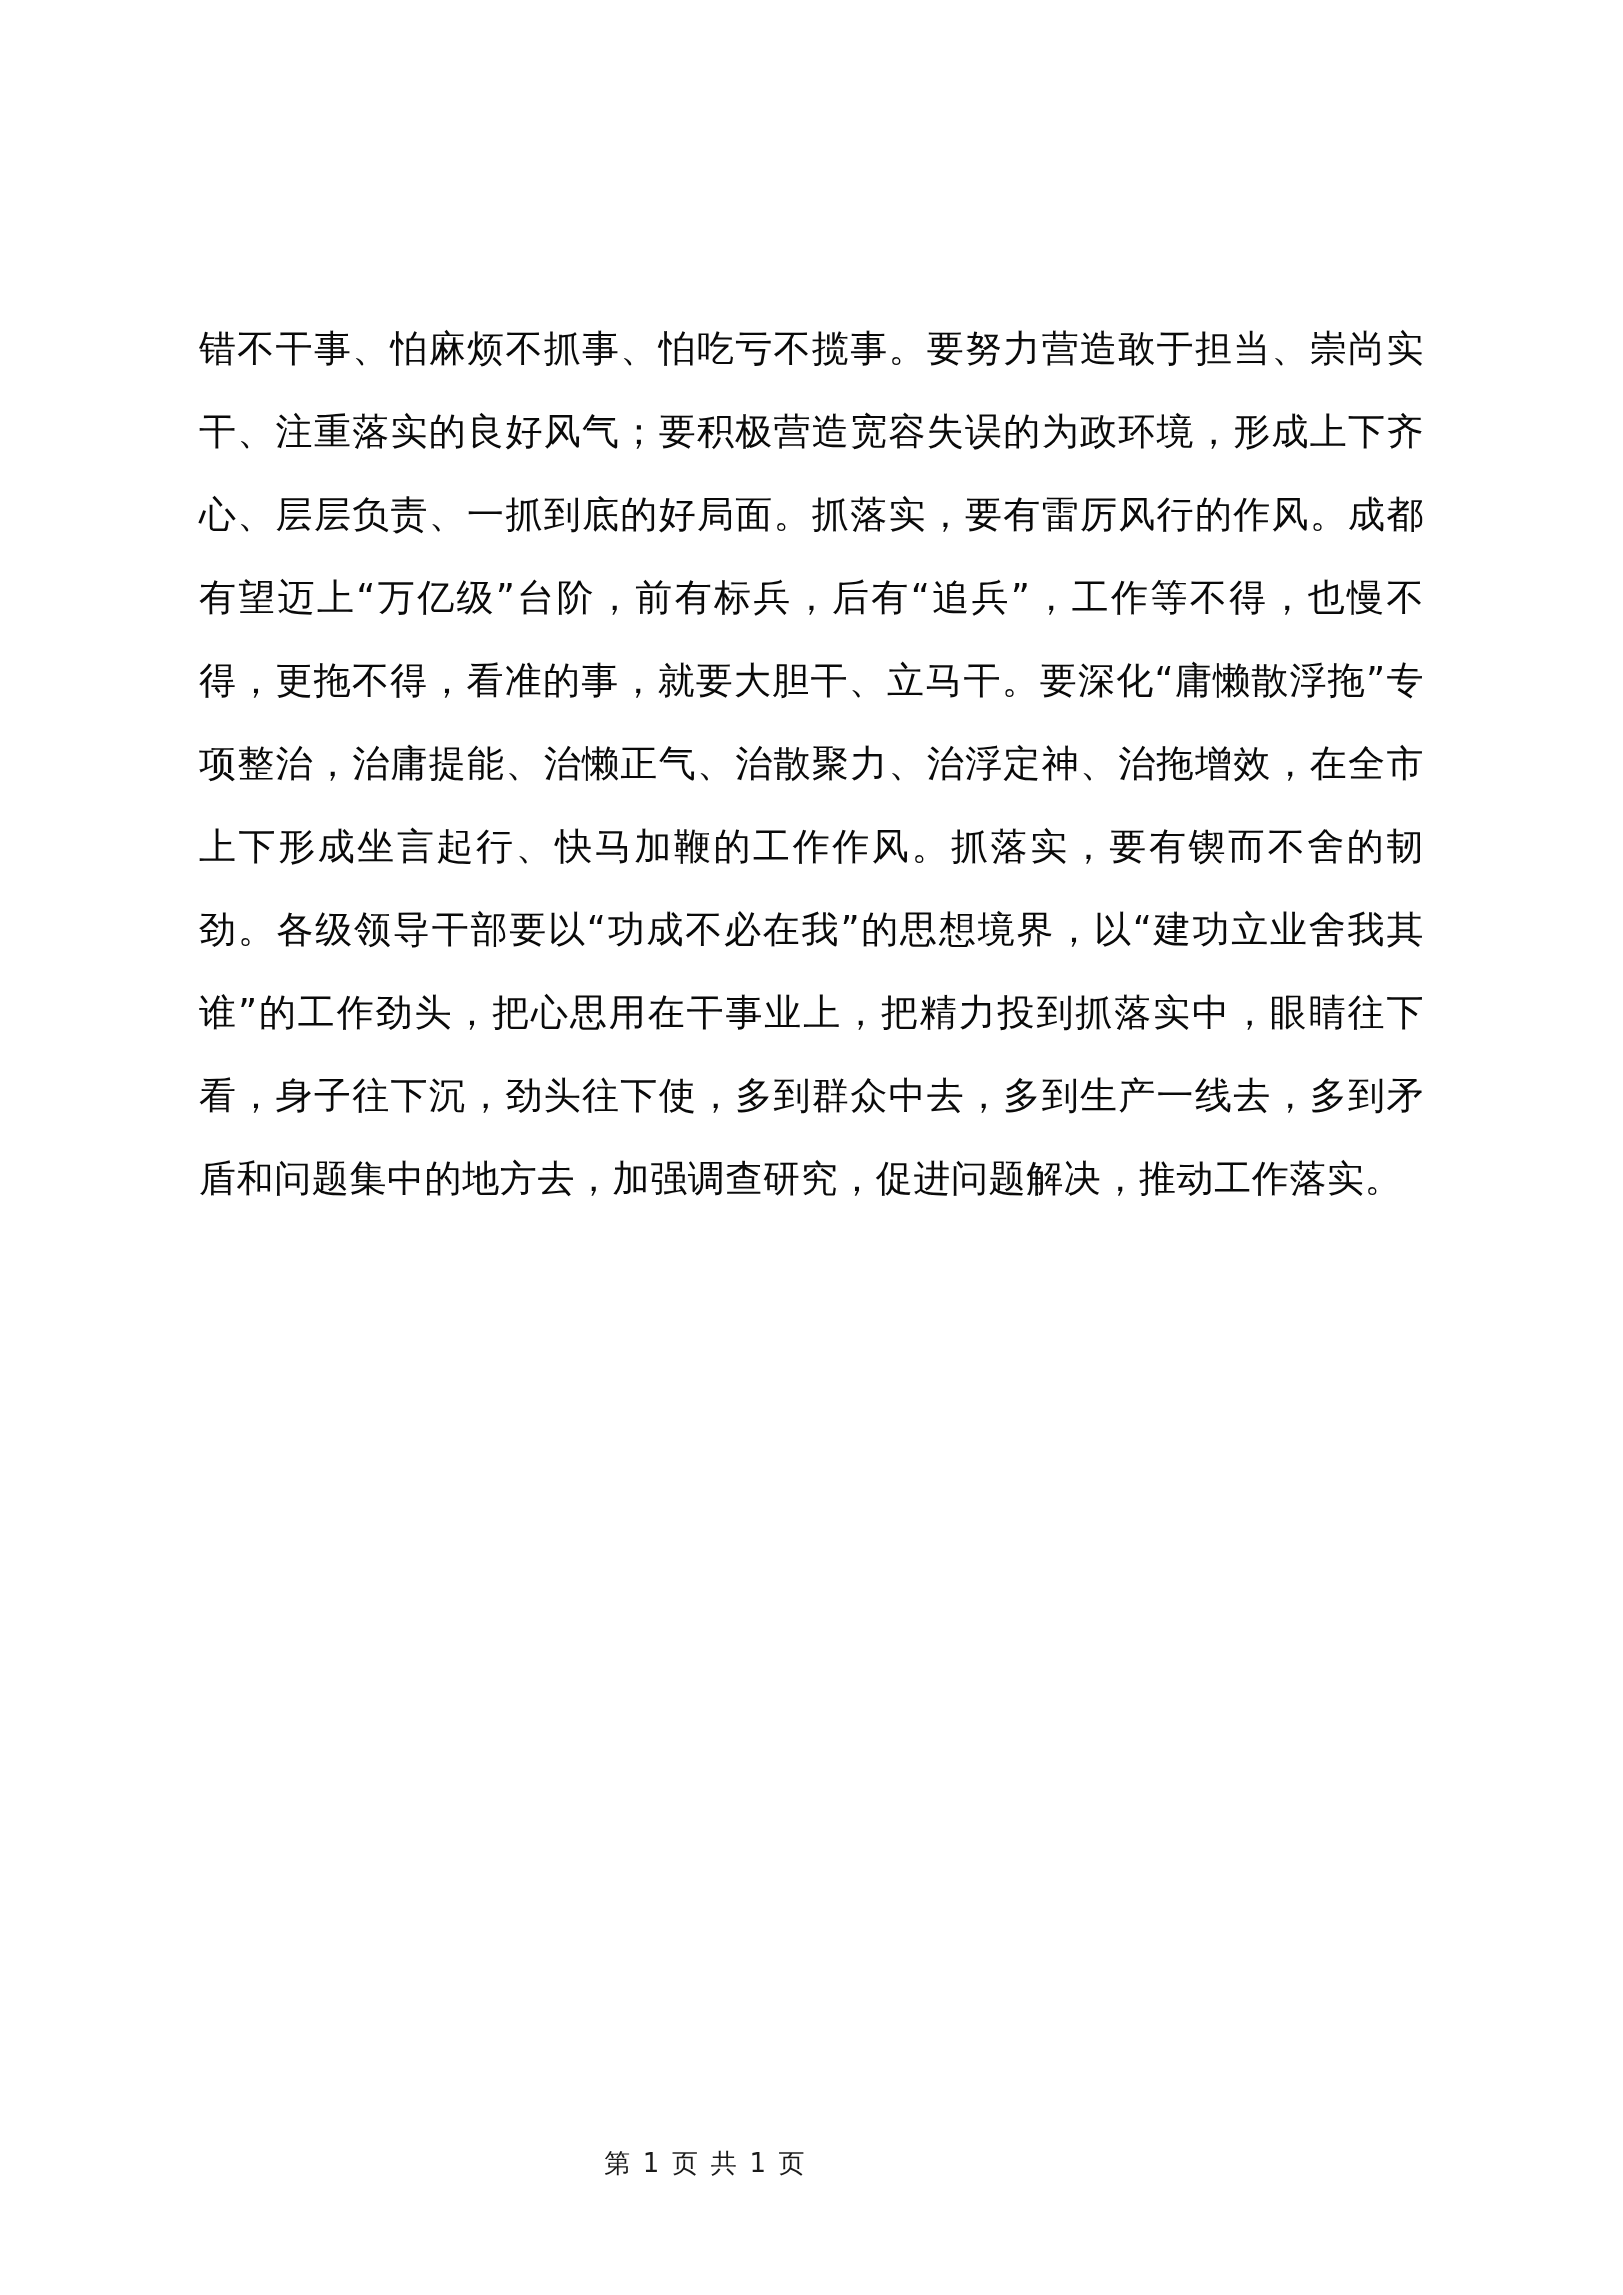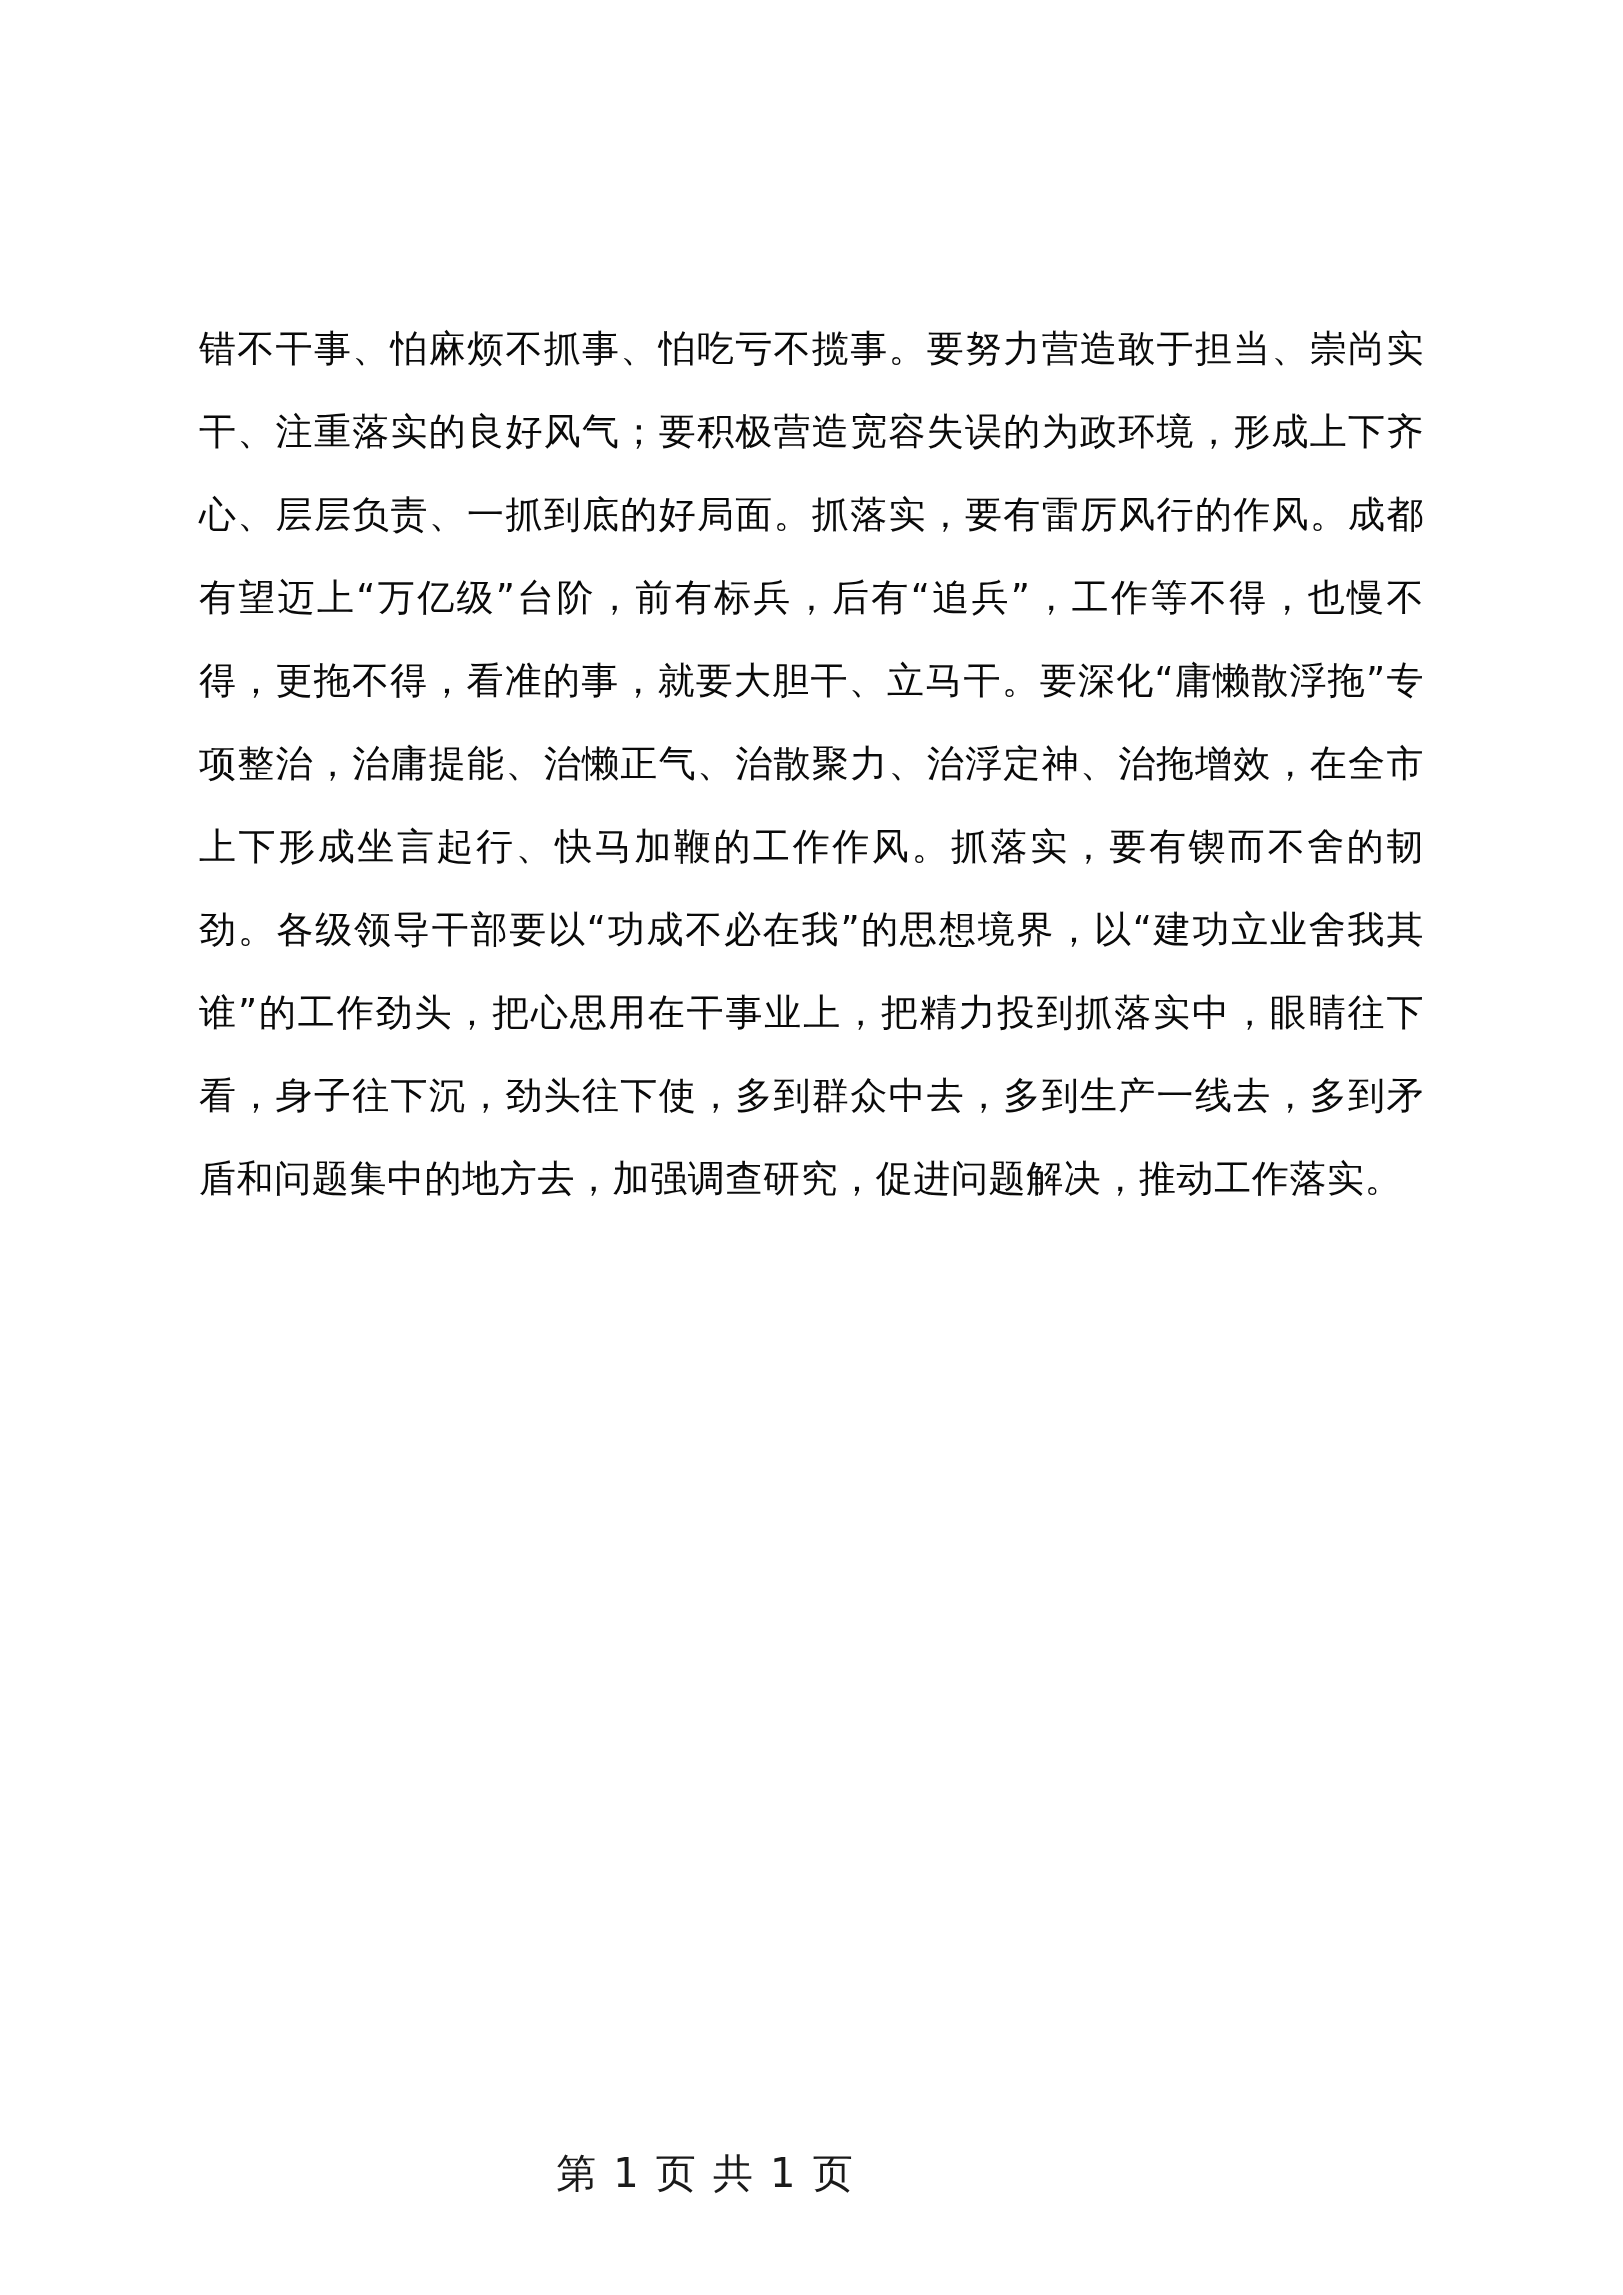--- a/index.html
+++ b/index.html
@@ -44,21 +44,21 @@
   }
   .para.indent {
     text-indent: 79px;
   }
   .footer {
     position: absolute;
     left: 0;
     top: 2114px;
     width: 1411px;
     text-align: center;
-    font-size: 40px;
+    font-size: 26px;
     letter-spacing: 2.2px;
     color: #1a1a1a;
     font-family: "DejaVu Sans", sans-serif;
   }
 </style>
 </head>
 <body>
 
 <div class="page">
 

